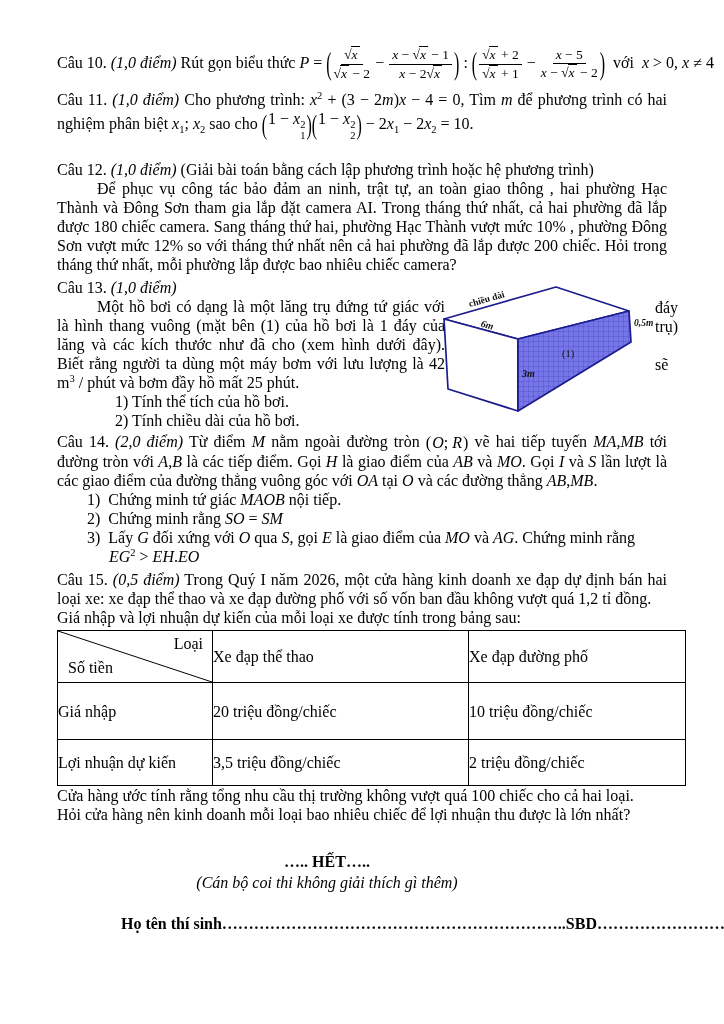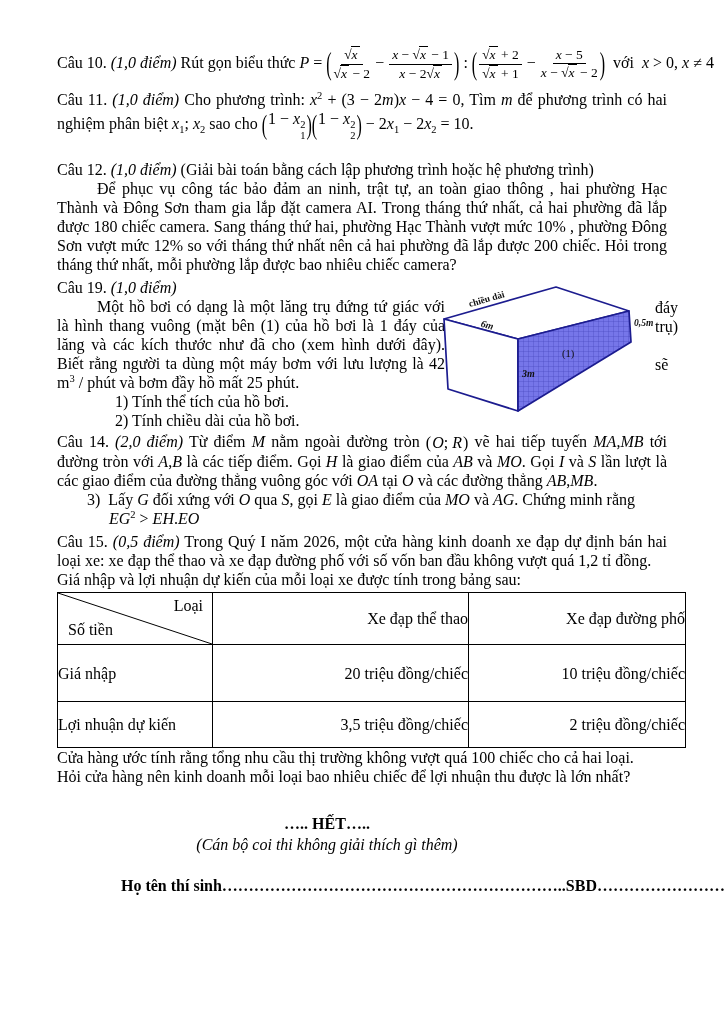--- a/index.html
+++ b/index.html
@@ -44,21 +44,21 @@
   #q13 .q13items{padding-left:58px;}
   .side-word{position:absolute;left:598px;}
   #pool-figure{position:absolute;left:381px;top:-2px;}
   #q14 .item{padding-left:30px;}
   #q14 .eg-line{padding-left:52px;}
   #q15 .para{width:610px;}
 
   
   table.price{border-collapse:collapse;margin-top:3px;table-layout:fixed;width:628px;}
   table.price td{border:1px solid #000;padding:0;font-size:16px;}
-  td.center{text-align:right;vertical-align:middle;margin-left:13px;}
+  td.center{text-align:left;vertical-align:middle;margin-left:13px;}
   td.rowhead{padding-left:11px;vertical-align:middle;font-family:Liberation Serif, serif;}
   td.diag{position:relative;}
   td.diag svg{position:absolute;left:0;top:0;width:100%;height:100%;}
   .loai{position:absolute;top:3px;right:9px;}
   .sotien{position:absolute;left:10px;bottom:5px;}
 
   .post{margin:0;width:610px;}
   .het{width:540px;text-align:center;font-weight:bold;margin-top:28px;}
   .note{width:540px;text-align:center;font-style:italic;margin-top:2px;}
   .nameline{font-weight:bold;margin-top:22px;padding-left:58px;width:610px;text-align:right;}
@@ -136,21 +136,21 @@
   <div class="blk" id="q12">
     <div>
       <span class="qlabel">Câu 12.</span>
       <span class="pts">(1,0 điểm)</span><span> (Giải bài toán bằng cách lập phương trình hoặc hệ phương trình)</span>
     </div>
     <div class="para just indent">Để phục vụ công tác bảo đảm an ninh, trật tự, an toàn giao thông , hai phường Hạc Thành và Đông Sơn tham gia lắp đặt camera AI. Trong tháng thứ nhất, cả hai phường đã lắp được 180 chiếc camera. Sang tháng thứ hai, phường Hạc Thành vượt mức 10% , phường Đông Sơn vượt mức 12% so với tháng thứ nhất nên cả hai phường đã lắp được 200 chiếc. Hỏi trong tháng thứ nhất, mỗi phường lắp được bao nhiêu chiếc camera?</div>
   </div>
 
   <div class="blk" id="q13">
     <div>
-      <span class="qlabel">Câu 19.</span>
+      <span class="qlabel">Câu 13.</span>
       <span class="pts">(1,0 điểm)</span>
     </div>
     <div class="q13para just indent">Một hồ bơi có dạng là một lăng trụ đứng tứ giác với là hình thang vuông (mặt bên (1) của hồ bơi là 1 đáy của lăng và các kích thước như đã cho (xem hình dưới đây). Biết rằng người ta dùng một máy bơm với lưu lượng là 42 m<span class="msup">3</span> / phút và bơm đầy hồ mất 25 phút.</div>
     <div class="q13items">
       <div>1) Tính thể tích của hồ bơi.</div>
       <div>2) Tính chiều dài của hồ bơi.</div>
     </div>
 
     <span class="side-word" style="top:20px">đáy</span>
     <span class="side-word" style="top:39px">trụ)</span>
@@ -184,20 +184,22 @@
 
   <div class="blk" id="q14">
     <div class="just">
       <span class="qlabel">Câu 14.</span>
       <span class="pts">(2,0 điểm)</span><span> Từ điểm <span class="mi">M</span> nằm ngoài đường tròn <span class="mpar">
             <span class="mparen" style="transform: scaleY(1);">(</span>
             <span class="mparc"><span class="mi">O</span>; <span class="mi">R</span></span>
             <span class="mparen" style="transform: scaleY(1);">)</span>
           </span> vẽ hai tiếp tuyến <span class="mi">MA</span>,<span class="mi">MB</span> tới đường tròn với <span class="mi">A</span>,<span class="mi">B</span> là các tiếp điểm. Gọi <span class="mi">H</span> là giao điểm của <span class="mi">AB</span> và <span class="mi">MO</span>. Gọi <span class="mi">I</span> và <span class="mi">S</span> lần lượt là các giao điểm của đường thẳng vuông góc với <span class="mi">OA</span> tại <span class="mi">O</span> và các đường thẳng <span class="mi">AB</span>,<span class="mi">MB</span>.</span>
     </div>
+    <div class="item">1) Chứng minh tứ giác <span class="mi">MAOB</span> nội tiếp.</div>
+    <div class="item">2) Chứng minh rằng <span class="mi">SO</span> = <span class="mi">SM</span></div>
     <div class="item">3) Lấy <span class="mi">G</span> đối xứng với <span class="mi">O</span> qua <span class="mi">S</span>, gọi <span class="mi">E</span> là giao điểm của <span class="mi">MO</span> và <span class="mi">AG</span>. Chứng minh rằng</div>
     <div class="eg-line"><span class="mi">EG</span><span class="msup">2</span> &gt; <span class="mi">EH</span>.<span class="mi">EO</span></div>
   </div>
 
   <div class="blk" id="q15">
     <div class="para just">
       <span class="qlabel">Câu 15.</span>
       <span class="pts">(0,5 điểm)</span><span> Trong Quý I năm 2026, một cửa hàng kinh doanh xe đạp dự định bán hai loại xe: xe đạp thể thao và xe đạp đường phố với số vốn ban đầu không vượt quá 1,2 tỉ đồng.</span>
     </div>
     <div class="para">Giá nhập và lợi nhuận dự kiến của mỗi loại xe được tính trong bảng sau:</div>

